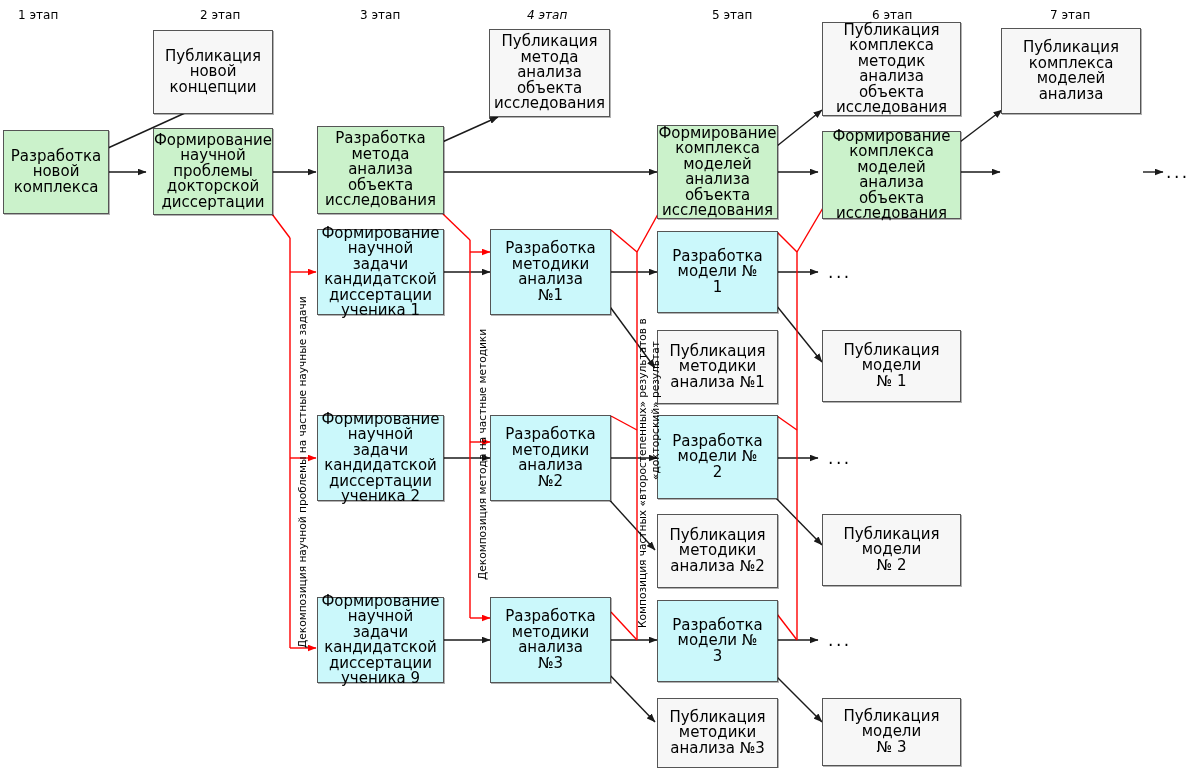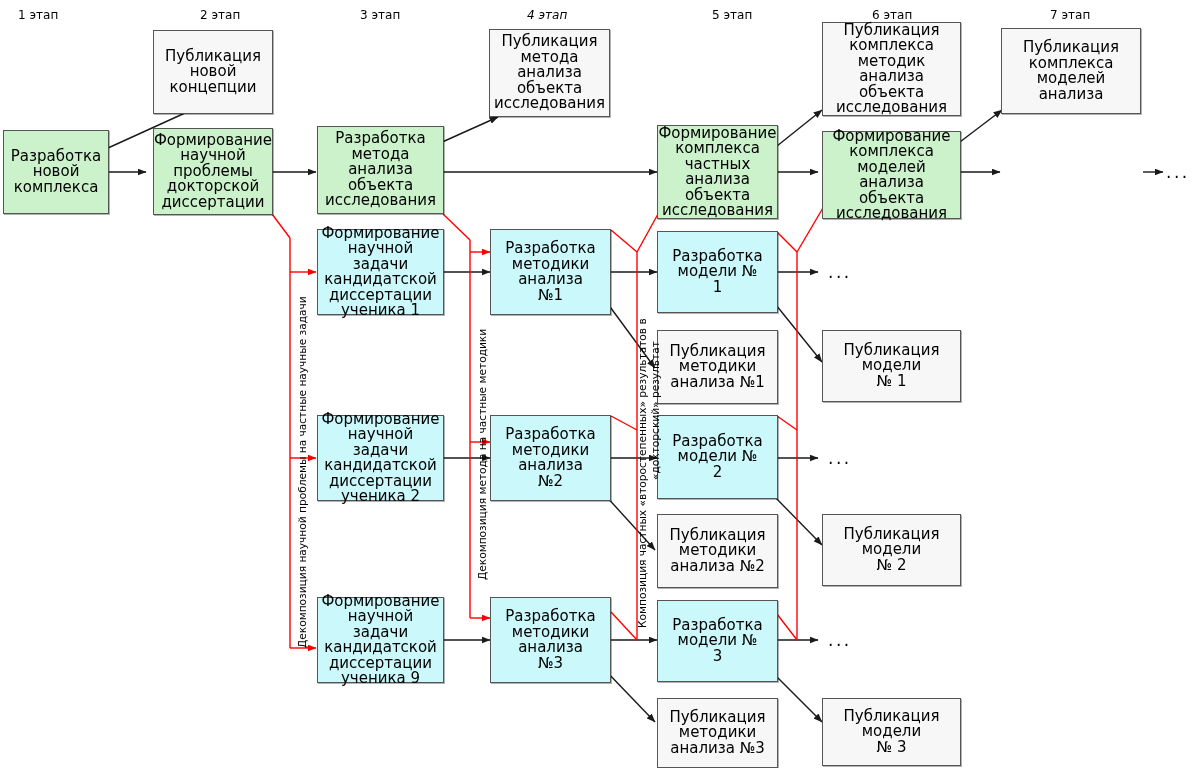--- a/index.html
+++ b/index.html
@@ -143,21 +143,21 @@
         <div>Публикация</div>
         <div>метода анализа</div>
         <div>объекта</div>
         <div>исследования</div>
       </div>
     </div>
   <div class="node green" style="left:657px;top:125px; width:121px; height:94px;">
       <div>
         <div>Формирование</div>
         <div>комплекса</div>
-        <div>частных анализа</div>
+        <div>моделей анализа</div>
         <div>объекта</div>
         <div>исследования</div>
       </div>
     </div>
   <div class="node grey" style="left:822px;top:22px;  width:139px; height:94px;">
       <div>
         <div>Публикация</div>
         <div>комплекса методик</div>
         <div>анализа</div>
         <div>объекта</div>

